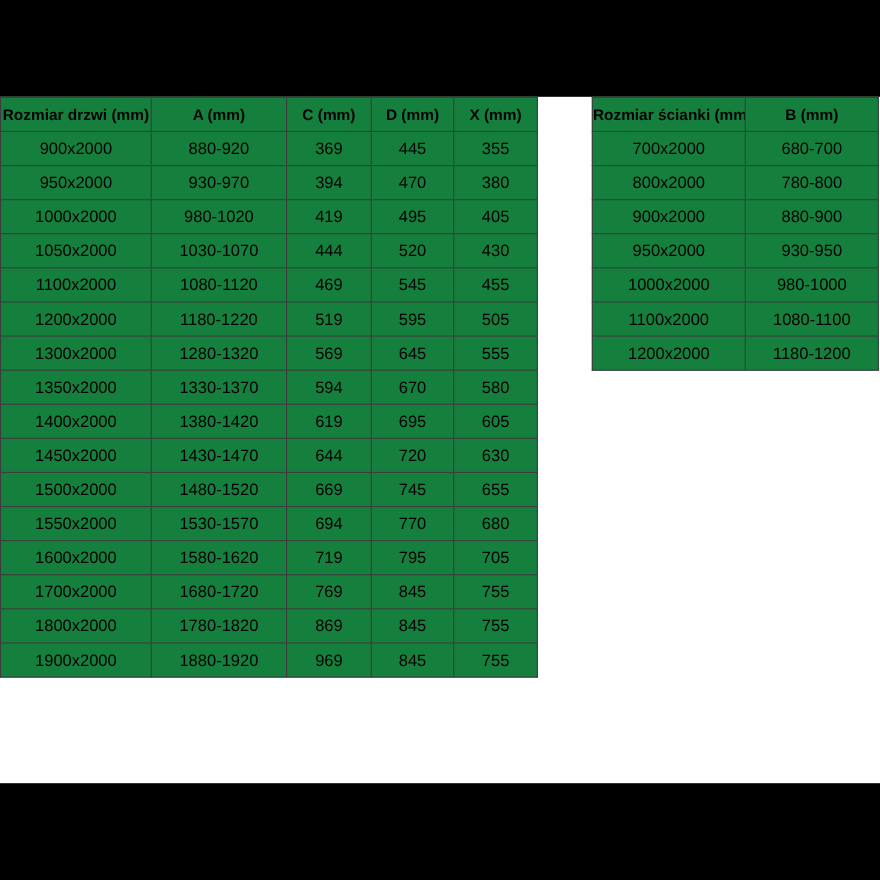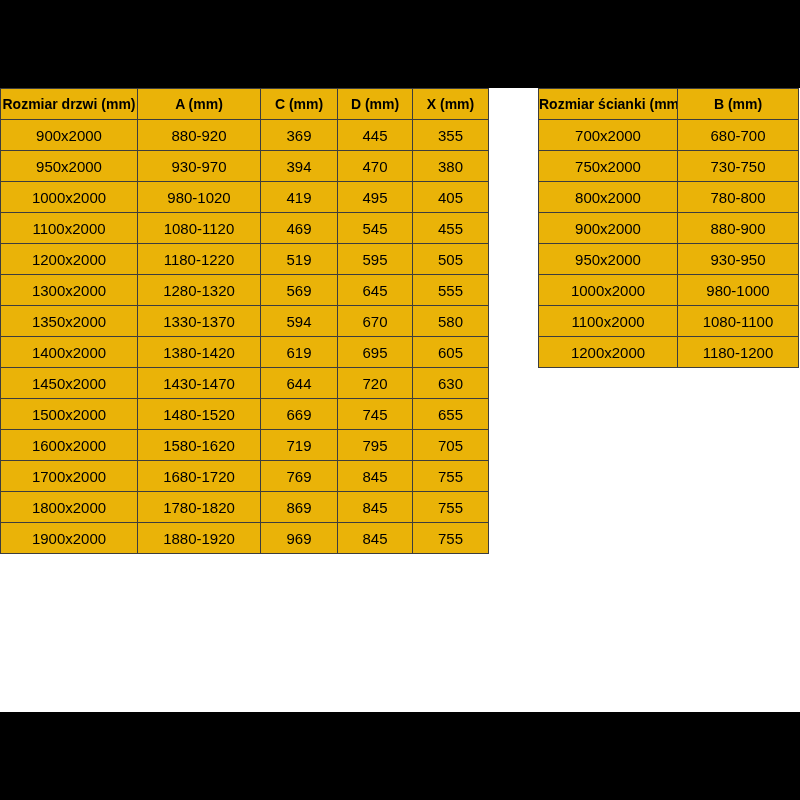--- a/index.html
+++ b/index.html
@@ -21,21 +21,21 @@
     width: 800px;
     background: #000000;
   }
   #top-bar    { top: 0;     height: 88px; }
   #bottom-bar { top: 712px; height: 88px; }
 
   table.spec {
     position: absolute;
     border-collapse: collapse;
     table-layout: fixed;
-    background: #eab308;
+    background: #15803d;
     color: #000000;
   }
   #door-table { left: 0;     top: 88px; width: 488px; }
   #wall-table { left: 538px; top: 88px; width: 260px; }
 
   table.spec tr { height: 31px; }
   table.spec th, table.spec td {
     border: 1px solid #3d3d3d;
     text-align: center;
     vertical-align: middle;
@@ -102,20 +102,27 @@
           <td>380</td>
         </tr>
         <tr>
           <td>1000x2000</td>
           <td>980-1020</td>
           <td>419</td>
           <td>495</td>
           <td>405</td>
         </tr>
         <tr>
+          <td>1050x2000</td>
+          <td>1030-1070</td>
+          <td>444</td>
+          <td>520</td>
+          <td>430</td>
+        </tr>
+        <tr>
           <td>1100x2000</td>
           <td>1080-1120</td>
           <td>469</td>
           <td>545</td>
           <td>455</td>
         </tr>
         <tr>
           <td>1200x2000</td>
           <td>1180-1220</td>
           <td>519</td>
@@ -149,20 +156,27 @@
           <td>644</td>
           <td>720</td>
           <td>630</td>
         </tr>
         <tr>
           <td>1500x2000</td>
           <td>1480-1520</td>
           <td>669</td>
           <td>745</td>
           <td>655</td>
+        </tr>
+        <tr>
+          <td>1550x2000</td>
+          <td>1530-1570</td>
+          <td>694</td>
+          <td>770</td>
+          <td>680</td>
         </tr>
         <tr>
           <td>1600x2000</td>
           <td>1580-1620</td>
           <td>719</td>
           <td>795</td>
           <td>705</td>
         </tr>
         <tr>
           <td>1700x2000</td>
@@ -198,24 +212,20 @@
           <th>Rozmiar ścianki (mm)</th>
           <th>B (mm)</th>
         </tr>
     </thead>
     <tbody>
         <tr>
           <td>700x2000</td>
           <td>680-700</td>
         </tr>
         <tr>
-          <td>750x2000</td>
-          <td>730-750</td>
-        </tr>
-        <tr>
           <td>800x2000</td>
           <td>780-800</td>
         </tr>
         <tr>
           <td>900x2000</td>
           <td>880-900</td>
         </tr>
         <tr>
           <td>950x2000</td>
           <td>930-950</td>

